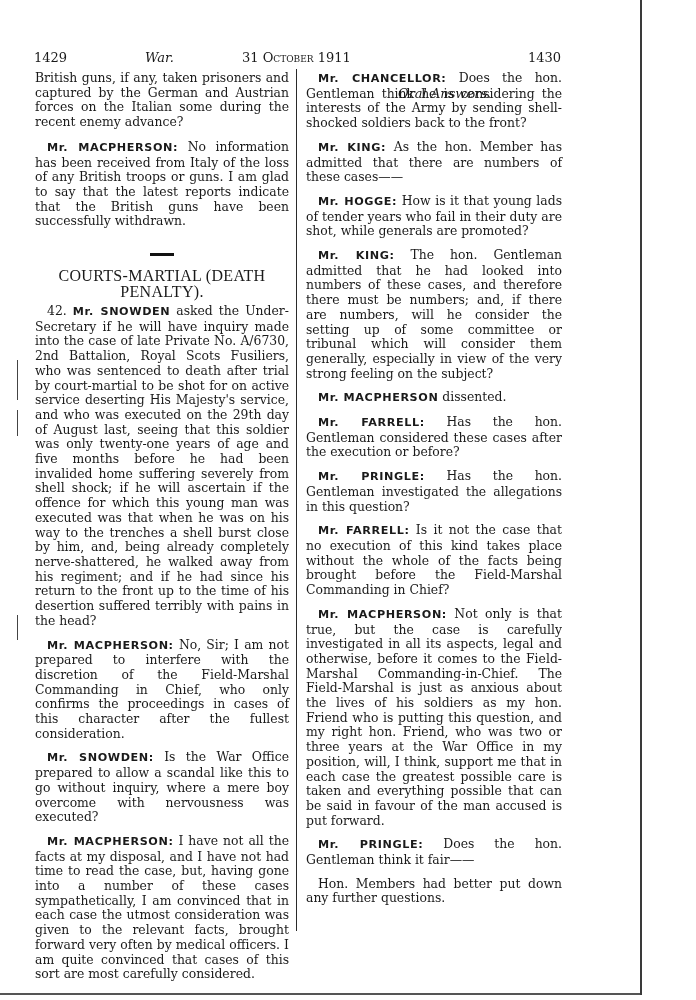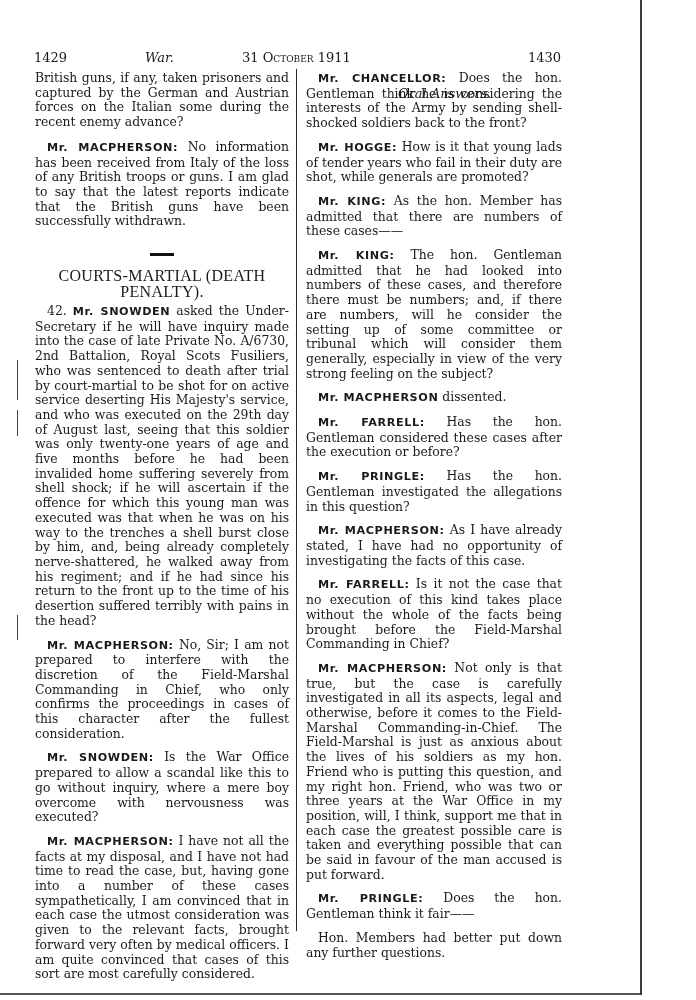--- a/index.html
+++ b/index.html
@@ -63,27 +63,26 @@
 
     <p class="para speech"><span class="speaker">Mr. SNOWDEN:</span><span> Is the War Office prepared to allow a scandal like this to go without inquiry, where a mere boy overcome with nervousness was executed?</span></p>
 
     <p class="para speech"><span class="speaker">Mr. MACPHERSON:</span><span> I have not all the facts at my disposal, and I have not had time to read the case, but, having gone into a number of these cases sympathetically, I am convinced that in each case the utmost consideration was given to the relevant facts, brought forward very often by medical officers. I am quite convinced that cases of this sort are most carefully considered.</span></p>
   </div>
 
   <div class="rule-col"></div>
 
   <div class="col right">
     <p class="para speech"><span class="speaker">Mr. CHANCELLOR:</span><span> Does the hon. Gentleman think he is considering the interests of the Army by sending shell-shocked soldiers back to the front?</span></p>
+    <p class="para speech"><span class="speaker">Mr. KING:</span><span> As the hon. Member has admitted that there are numbers of these cases——</span></p>
     <p class="para speech"><span class="speaker">Mr. HOGGE:</span><span> How is it that young lads of tender years who fail in their duty are shot, while generals are promoted?</span></p>
-    <p class="para speech"><span class="speaker">Mr. KING:</span><span> As the hon. Member has admitted that there are numbers of these cases——</span></p>
     <p class="para speech"><span class="speaker">Mr. KING:</span><span> The hon. Gentleman admitted that he had looked into numbers of these cases, and therefore there must be numbers; and, if there are numbers, will he consider the setting up of some committee or tribunal which will consider them generally, especially in view of the very strong feeling on the subject?</span></p>
     <p class="para speech"><span class="speaker">Mr. MACPHERSON</span><span> dissented.</span></p>
     <p class="para speech"><span class="speaker">Mr. FARRELL:</span><span> Has the hon. Gentleman considered these cases after the execution or before?</span></p>
     <p class="para speech"><span class="speaker">Mr. PRINGLE:</span><span> Has the hon. Gentleman investigated the allegations in this question?</span></p>
-    <p class="para speech"><span class="speaker">Mr. MACPHERSON:</span><span> As I have already stated, I have had no opportunity of investigating the facts of this case.</span></p>
     <p class="para speech"><span class="speaker">Mr. FARRELL:</span><span> Is it not the case that no execution of this kind takes place without the whole of the facts being brought before the Field-Marshal Commanding in Chief?</span></p>
     <p class="para speech"><span class="speaker">Mr. MACPHERSON:</span><span> Not only is that true, but the case is carefully investigated in all its aspects, legal and otherwise, before it comes to the Field-Marshal Commanding-in-Chief. The Field-Marshal is just as anxious about the lives of his soldiers as my hon. Friend who is putting this question, and my right hon. Friend, who was two or three years at the War Office in my position, will, I think, support me that in each case the greatest possible care is taken and everything possible that can be said in favour of the man accused is put forward.</span></p>
     <p class="para speech"><span class="speaker">Mr. PRINGLE:</span><span> Does the hon. Gentleman think it fair——</span></p>
     <p class="para speech"><span> Hon. Members had better put down any further questions.</span></p>
   </div>
 
   <div class="rule-edge"></div>
   <div class="rule-bottom"></div>
 </div>
 

